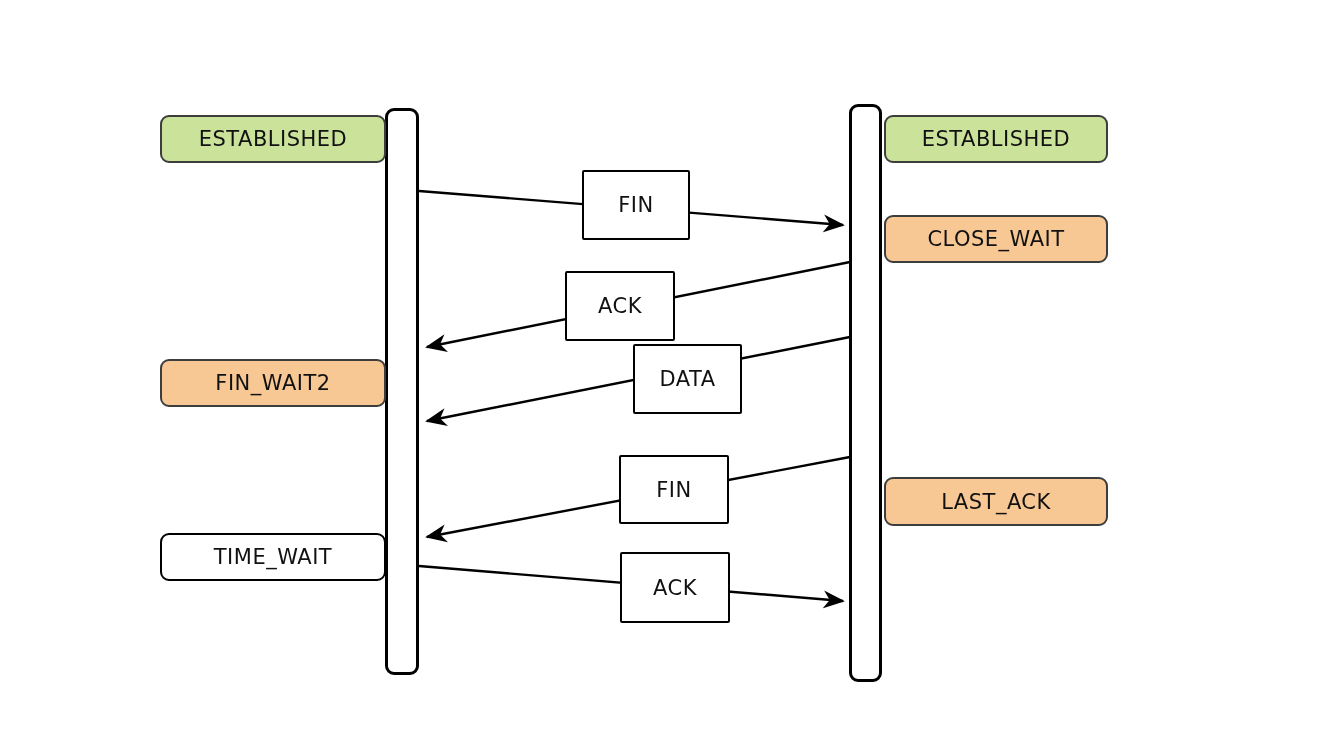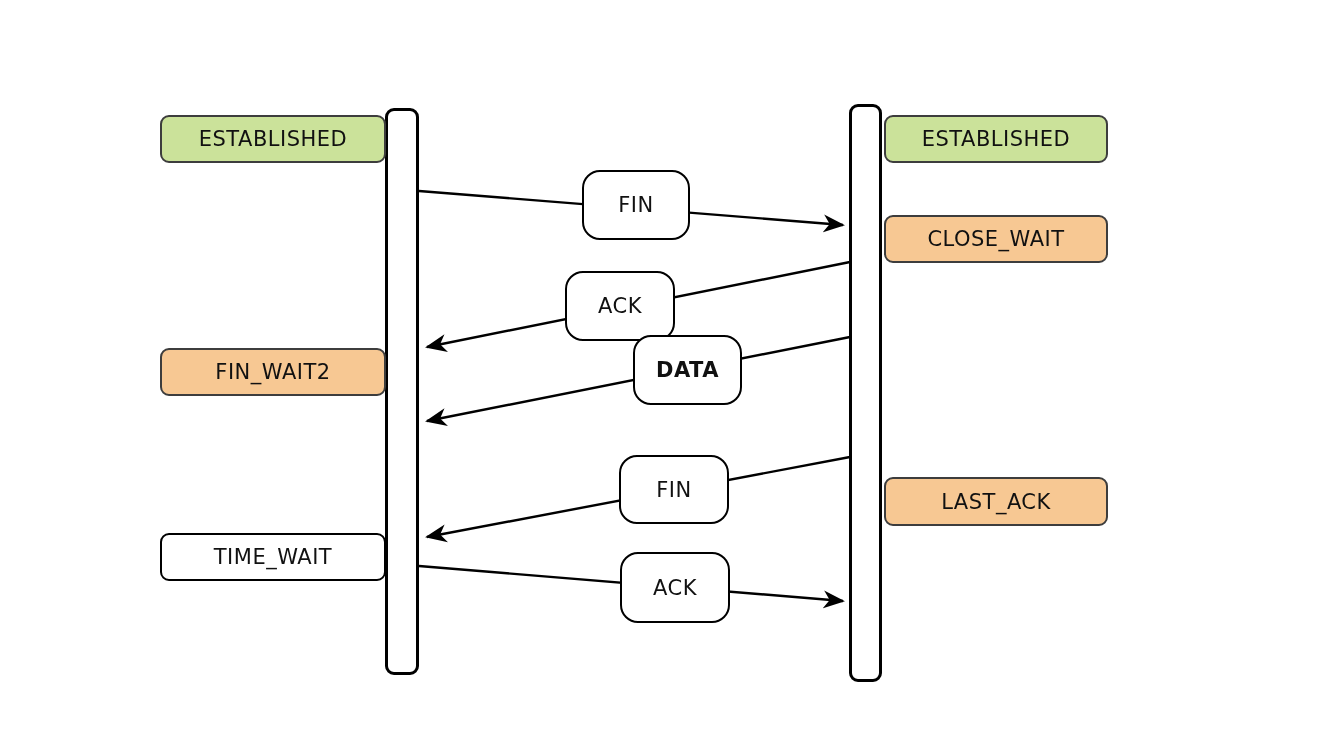--- a/index.html
+++ b/index.html
@@ -54,44 +54,44 @@
     z-index: 3;
   }
   .state-left  { left: 160px; width: 226px; height: 48px; }
   .state-right { left: 884px; width: 224px; height: 48px; }
   .fill-green  { background: #cbe29a; }
   .fill-orange { background: #f7c893; }
   .fill-white  { background: #ffffff; border-color: #000000; }
 
   #state-established-left  { top: 115px; }
   #state-fin-wait1         { top: 243px; }
-  #state-fin-wait2         { top: 348px; }
+  #state-fin-wait2         { top: 359px; }
   #state-time-wait         { top: 533px; text-align: center; }
   #state-established-right { top: 115px; }
   #state-close-wait        { top: 215px; }
   #state-last-ack          { top: 477px; height: 49px; }
 
   
   .msg-box {
     position: absolute;
     box-sizing: border-box;
     background: #ffffff;
     border: 2.5px solid #000000;
-    border-radius: 18px;
+    border-radius: 2px;
     display: flex;
     align-items: center;
     justify-content: center;
     font-size: 21px;
     letter-spacing: 0.5px;
     color: #111111;
     z-index: 3;
   }
   #msg-fin-1  { left: 582px; top: 170px; width: 108px; height: 70px; }
   #msg-ack-1  { left: 565px; top: 271px; width: 110px; height: 70px; }
-  #msg-data   { left: 633px; top: 335px; width: 109px; height: 70px; font-weight: bold; }
+  #msg-data   { left: 633px; top: 344px; width: 109px; height: 70px; }
   #msg-fin-2  { left: 619px; top: 455px; width: 110px; height: 69px; }
   #msg-ack-2  { left: 620px; top: 552px; width: 110px; height: 71px; }
 </style>
 </head>
 <body>
 
 <div id="canvas">
 
   <div id="lifeline-left" class="lifeline"></div>
   <div id="lifeline-right" class="lifeline"></div>

